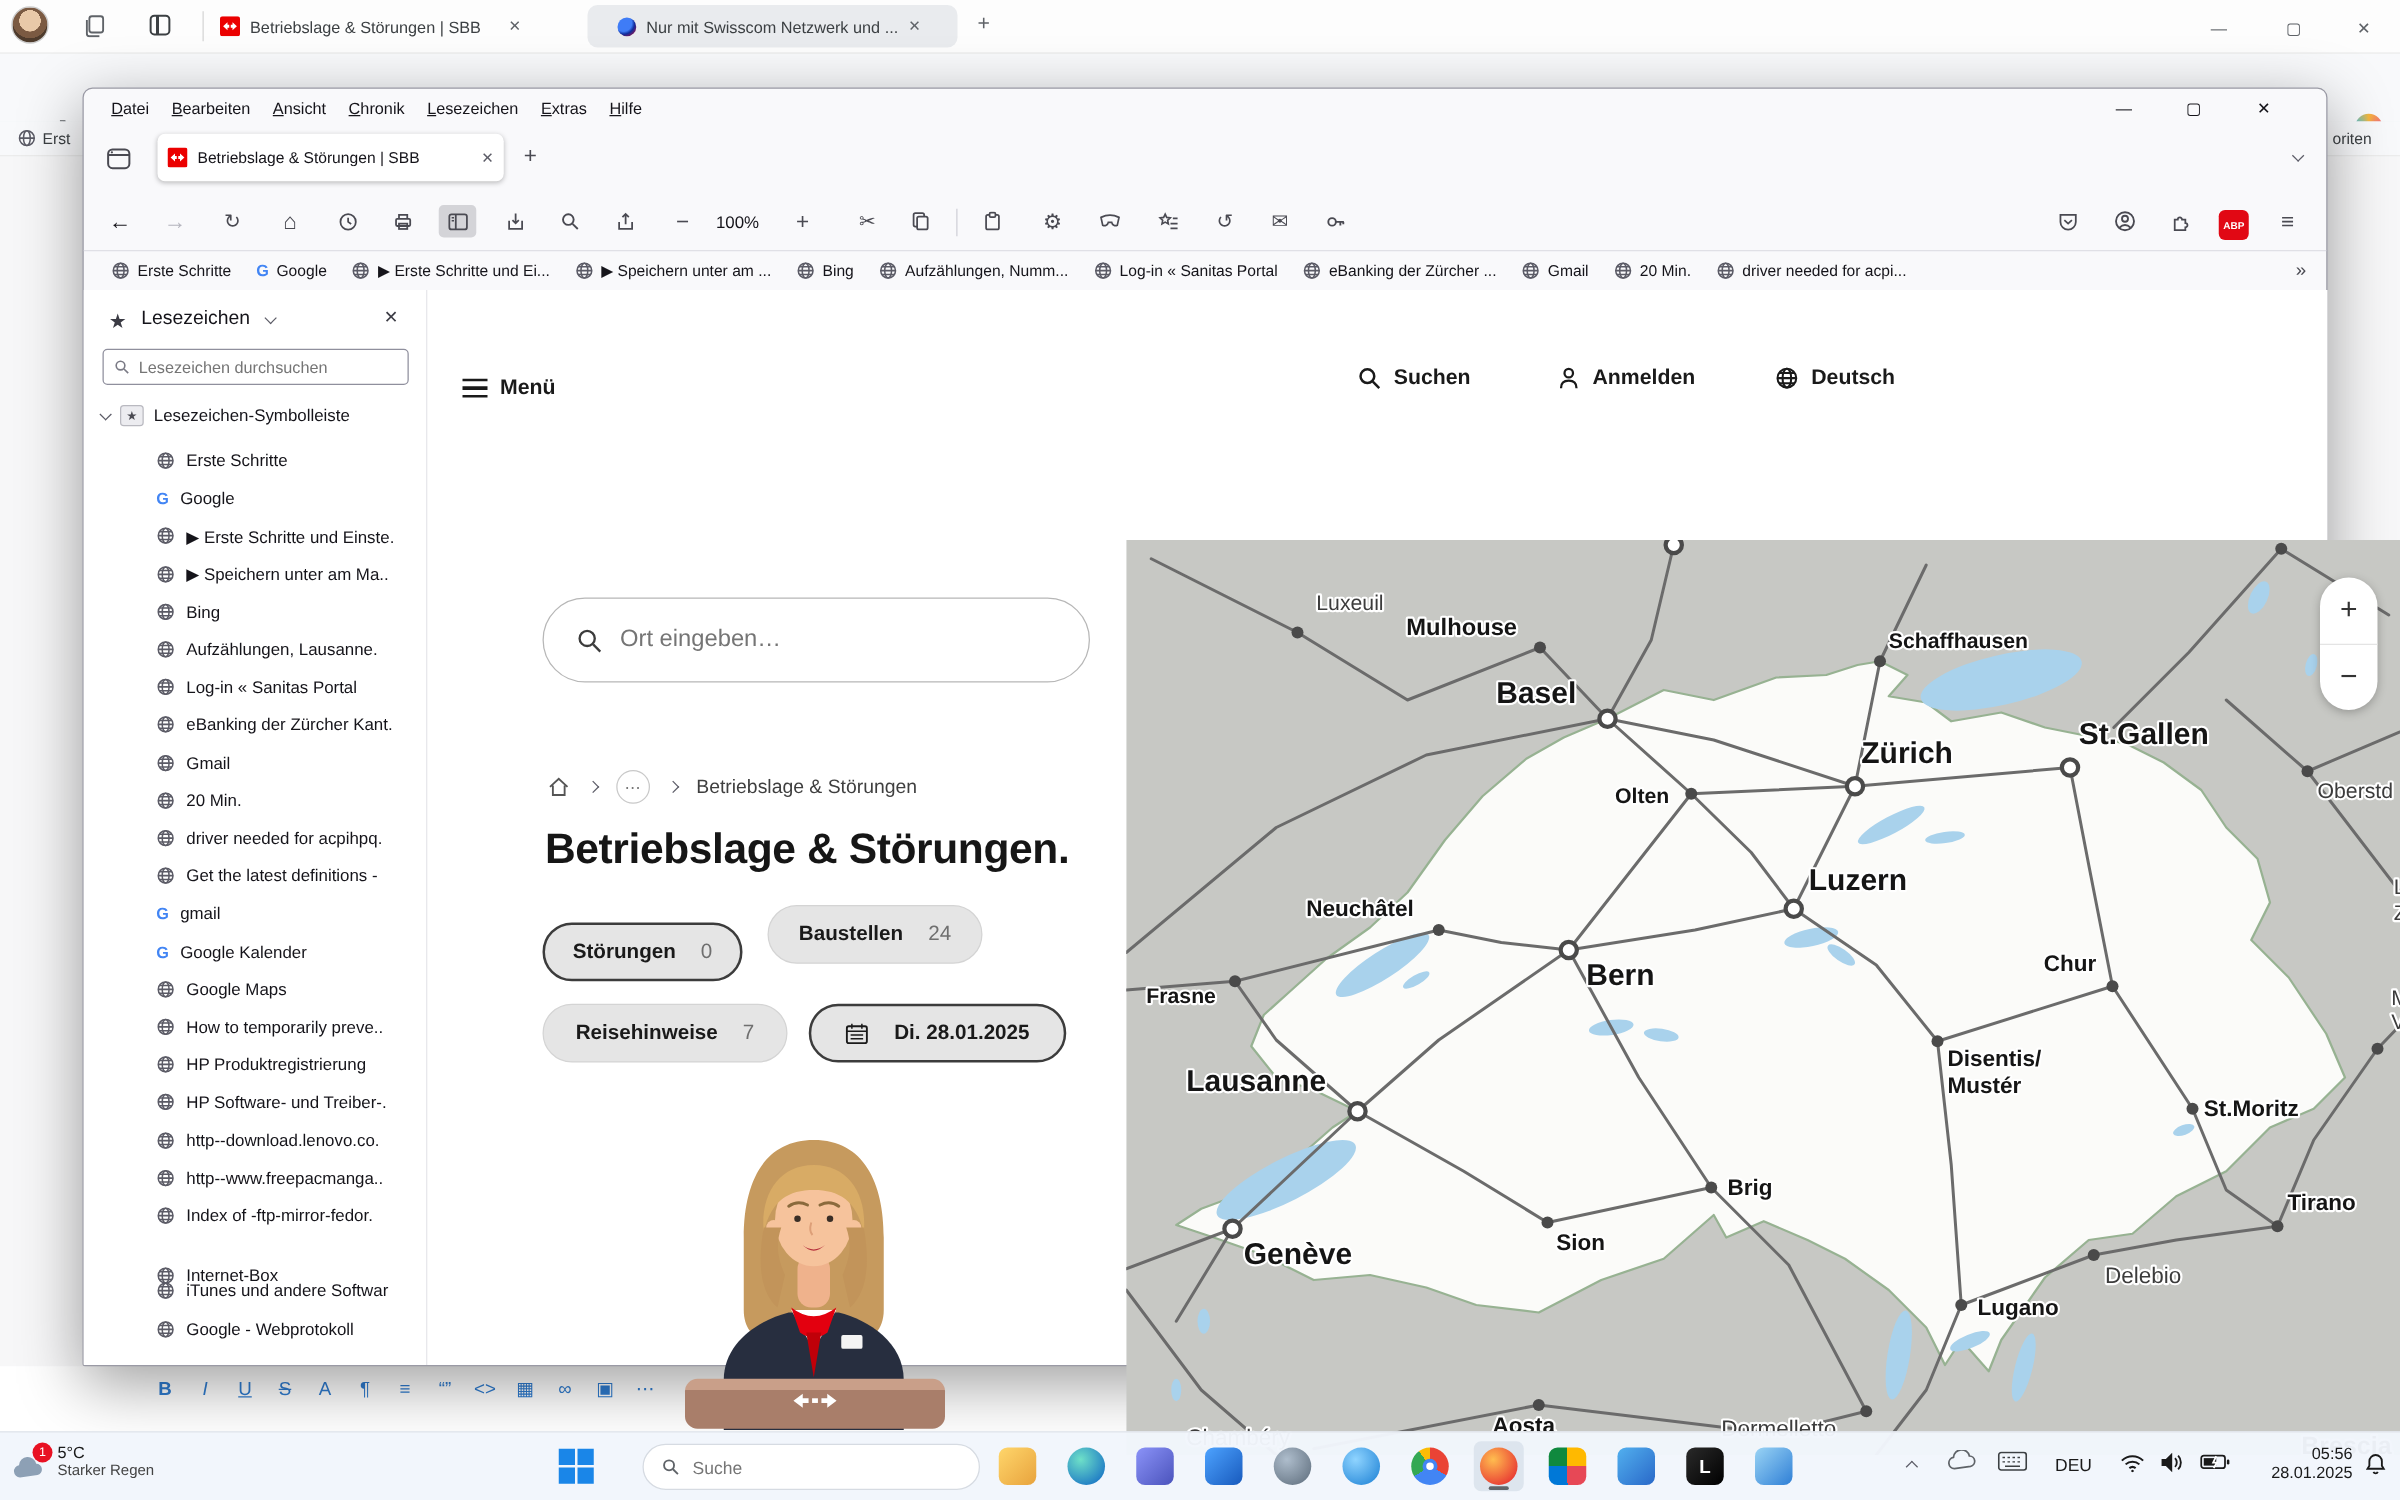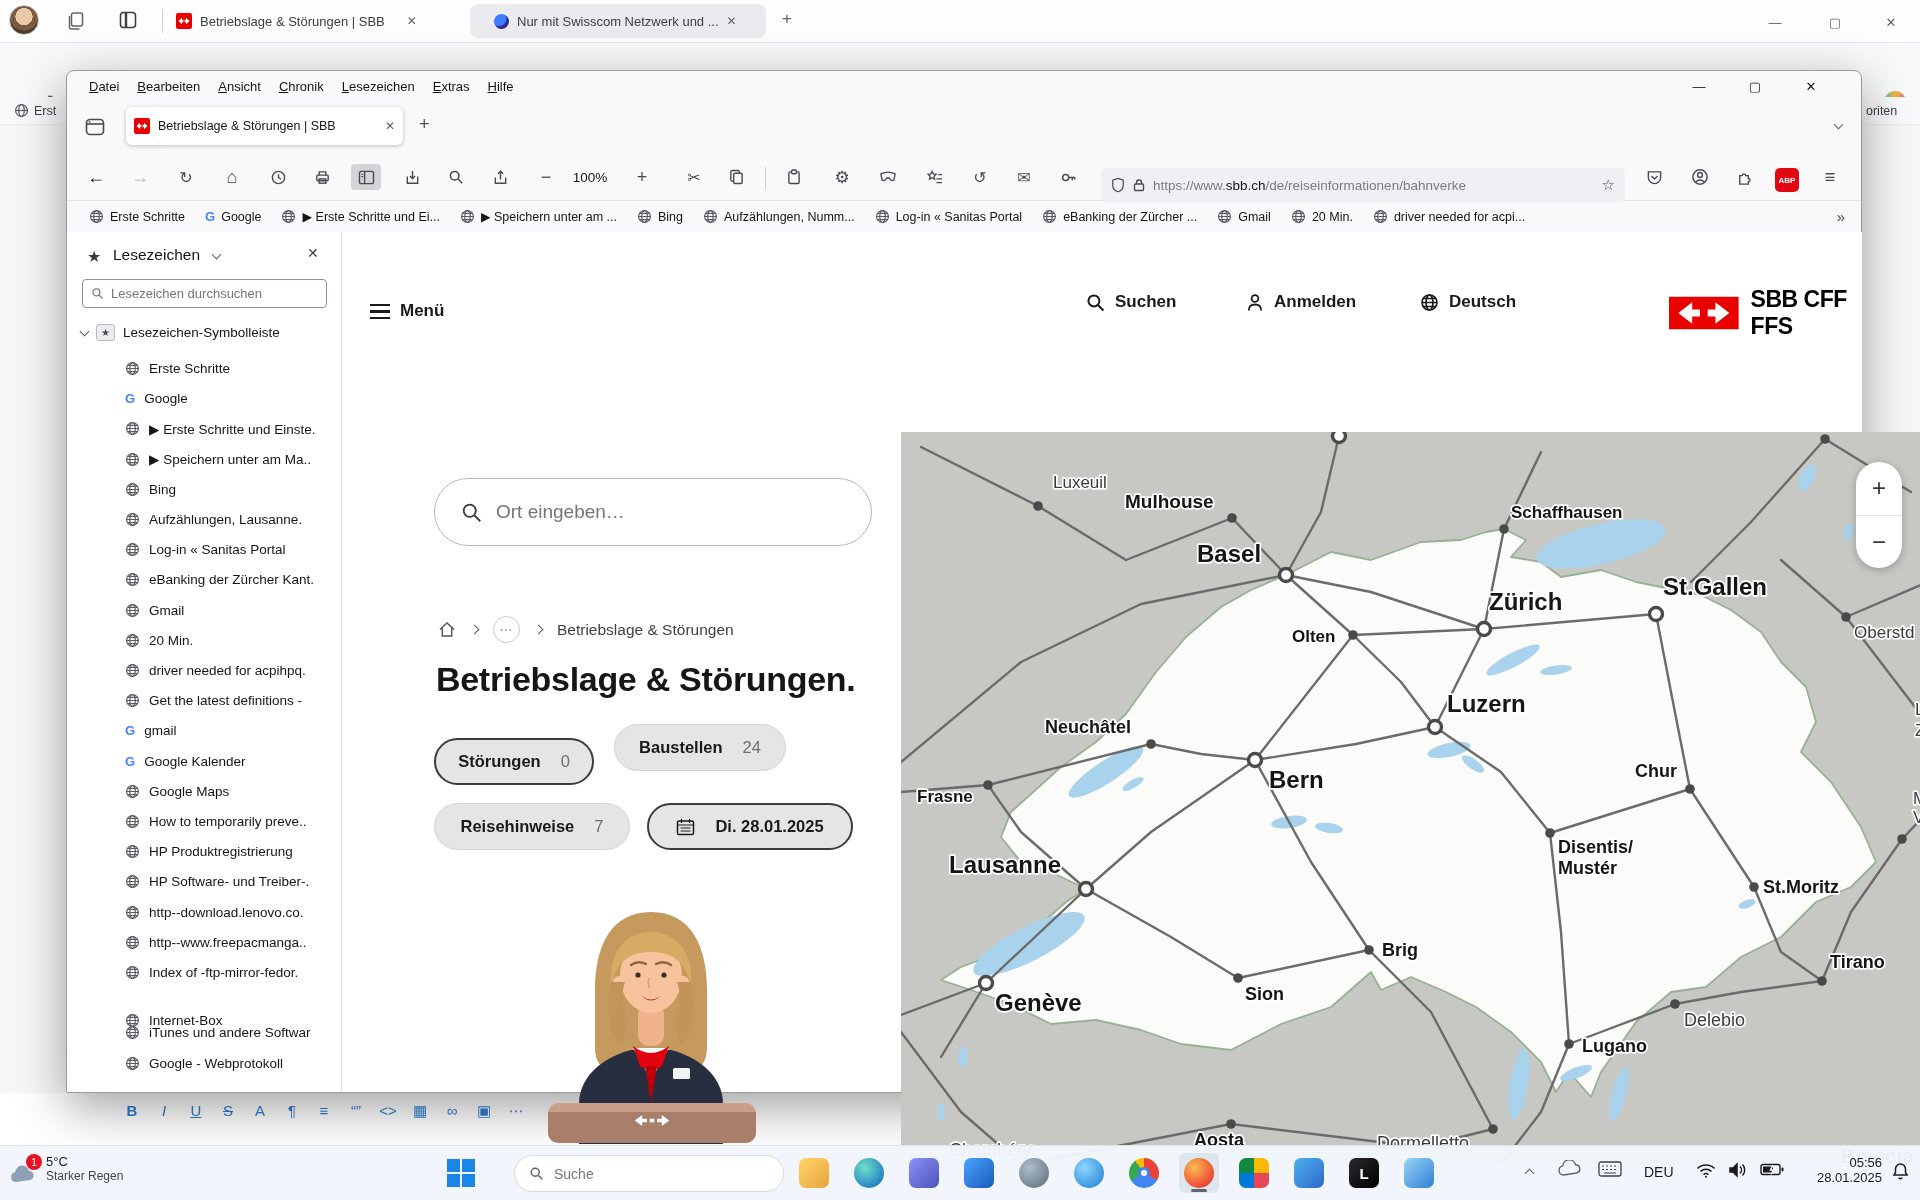--- a/index.html
+++ b/index.html
@@ -264,31 +264,20 @@
     </span>
     <span class="nav-ico abs" style="left:898px">↺</span>
     <span class="nav-ico abs" style="left:942px">✉</span>
     <span class="nav-ico abs" style="left:986px">
       <svg width="17" height="17" viewBox="0 0 18 18" fill="none" stroke="#4a4a52" stroke-width="1.6">
           <circle cx="6" cy="9" r="3.2"></circle>
           <path d="M9.2 9H16M13 9v3M15.5 9v2"></path>
         </svg>
     </span>
 
-    <div id="ff-urlbar">
-      <svg width="14" height="16" viewBox="0 0 16 18" fill="none" stroke="#4a4a52" stroke-width="1.4">
-          <path d="M8 1.5 14 3.5V9c0 4-2.7 6.7-6 7.7C4.7 15.7 2 13 2 9V3.5Z"></path>
-        </svg>
-      <svg width="12" height="14" viewBox="0 0 12 14" fill="none" stroke="#4a4a52" stroke-width="1.4">
-          <rect x="1.5" y="6" width="9" height="6.5" rx="1"></rect>
-          <path d="M3.5 6V4.5a2.5 2.5 0 0 1 5 0V6"></path>
-        </svg>
-      <span style="color:#7a7a85"><span>https://www.</span><span style="color:#15141a">sbb.ch</span><span>/de/reiseinformationen/bahnverke</span></span>
-      <span style="margin-left:auto;font-size:15px;color:#4a4a52">☆</span>
-    </div>
     <span class="nav-ico abs" style="left:1572px">
       <svg width="17" height="17" viewBox="0 0 18 18" fill="none" stroke="#4a4a52" stroke-width="1.5">
           <path d="M2.5 3h13v6a6.5 6.5 0 0 1-13 0Z"></path>
           <path d="M5.8 7.5 9 10.5l3.2-3"></path>
         </svg>
     </span>
     <span class="nav-ico abs" style="left:1618px">
       <svg width="18" height="18" viewBox="0 0 18 18" fill="none" stroke="#4a4a52" stroke-width="1.5">
           <circle cx="9" cy="9" r="7.2"></circle>
           <circle cx="9" cy="7" r="2.4"></circle>
@@ -626,27 +615,20 @@
       </div>
       <div class="abs" style="left:1078px;top:60px">
         <span class="sbbnav">
             <svg width="19" height="19" viewBox="0 0 16 16" fill="none" stroke="#1a1a1a" stroke-width="1.4">
               <circle cx="8" cy="8" r="6.3"></circle>
               <ellipse cx="8" cy="8" rx="2.9" ry="6.3"></ellipse>
               <path d="M1.7 8h12.6M2.6 4.6h10.8M2.6 11.4h10.8"></path>
             </svg>
             <span>Deutsch</span>
           </span>
-      </div>
-      <div class="abs" style="left:1327px;top:54px;display:flex;align-items:center;gap:12px">
-        <svg width="90" height="42" viewBox="0 0 90 42">
-            <rect width="90" height="42" fill="#EB0000"></rect>
-            <path d="M12 21 L30 7 V16.5 H40 V25.5 H30 V35 Z M78 21 L60 7 V16.5 H50 V25.5 H60 V35 Z" fill="#fff"></path>
-          </svg>
-        <span style="font-size:23px;font-weight:700;letter-spacing:-.5px;color:#000">SBB CFF FFS</span>
       </div>
 
       <div class="abs" style="left:92px;top:246px;width:438px;height:68px;border:1.5px solid #b7b7b7;border-radius:34px;display:flex;align-items:center;gap:14px;padding:0 26px">
         <svg width="21" height="21" viewBox="0 0 18 18" fill="none" stroke="#3c3c3c" stroke-width="1.6">
             <circle cx="7.5" cy="7.5" r="5.2"></circle>
             <path d="M11.6 11.6L16.5 16.5"></path>
           </svg>
         <input style="width: 340px; font-size: 19px; color: rgb(26, 26, 26);" placeholder="Ort eingeben…">
       </div>
 

